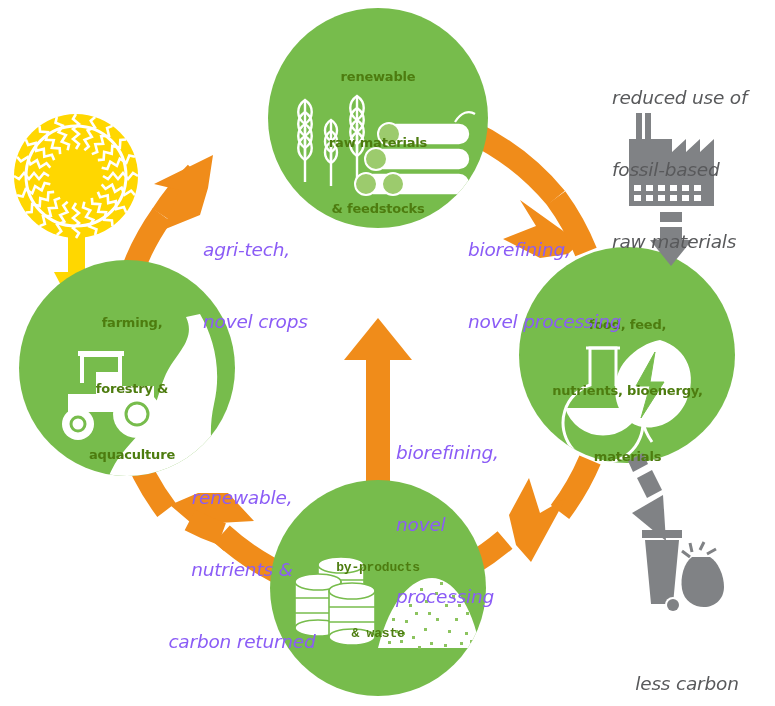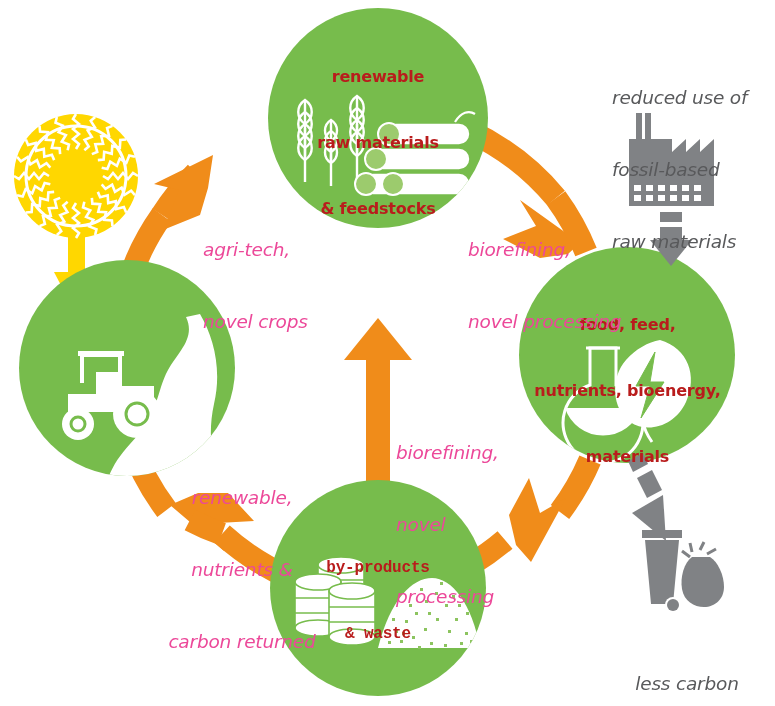--- a/index.html
+++ b/index.html
@@ -9,29 +9,29 @@
     font-family:"DejaVu Sans", sans-serif;
     overflow:hidden;
     position:relative;
   }
   #stage{position:absolute;left:0;top:0;width:775px;height:706px;}
   svg#diagram{position:absolute;left:0;top:0;width:775px;height:706px;}
 
   
   .lbl{position:absolute;white-space:pre;}
   .node-title{
-    color:#b91c1c;
+    color:#4d7c0f;
     font-weight:700;
-    font-size:16px;
+    font-size:13px;
     line-height:22px;
     text-align:center;
     letter-spacing:-0.2px;
   }
   .flow-label{
-    color:#ec4899;
+    color:#8b5cf6;
     font-style:italic;
     font-weight:400;
     font-size:18.5px;
     line-height:24px;
     letter-spacing:-0.2px;
   }
   .side-label{
     color:#58595b;
     font-style:italic;
     font-weight:400;
@@ -337,20 +337,25 @@
     <div>food, feed,</div>
     <div>nutrients, bioenergy,</div>
     <div>materials</div>
   </div>
 
   <div class="lbl node-title ta-center" style="left:283px;top:513px;width:190px;font-family:Liberation Mono, monospace;">
     <div>by-products</div>
     <div>&amp; waste</div>
   </div>
 
+  <div class="lbl node-title ta-center" style="left:47px;top:268px;width:170px;">
+    <div>farming,</div>
+    <div>forestry &amp;</div>
+    <div>aquaculture</div>
+  </div>
 
   <div class="lbl flow-label ta-left" style="left:203px;top:190px;width:200px;">
     <div>agri-tech,</div>
     <div>novel crops</div>
   </div>
 
   <div class="lbl flow-label ta-left" style="left:468px;top:190px;width:230px;">
     <div>biorefining,</div>
     <div>novel processing</div>
   </div>

